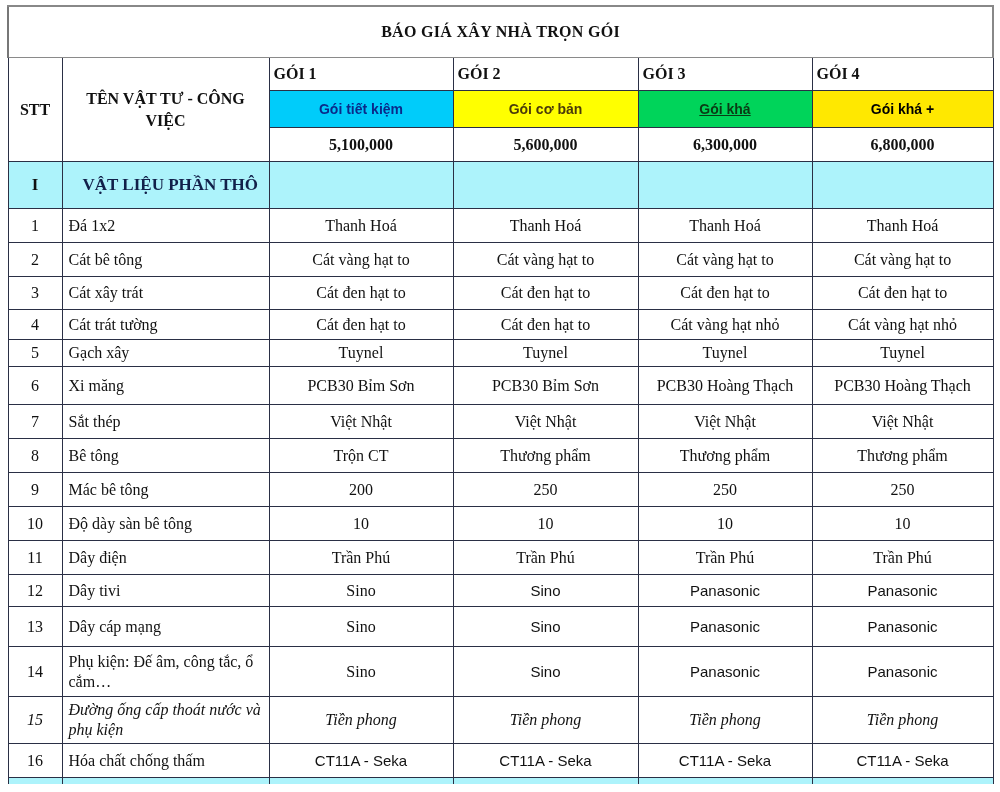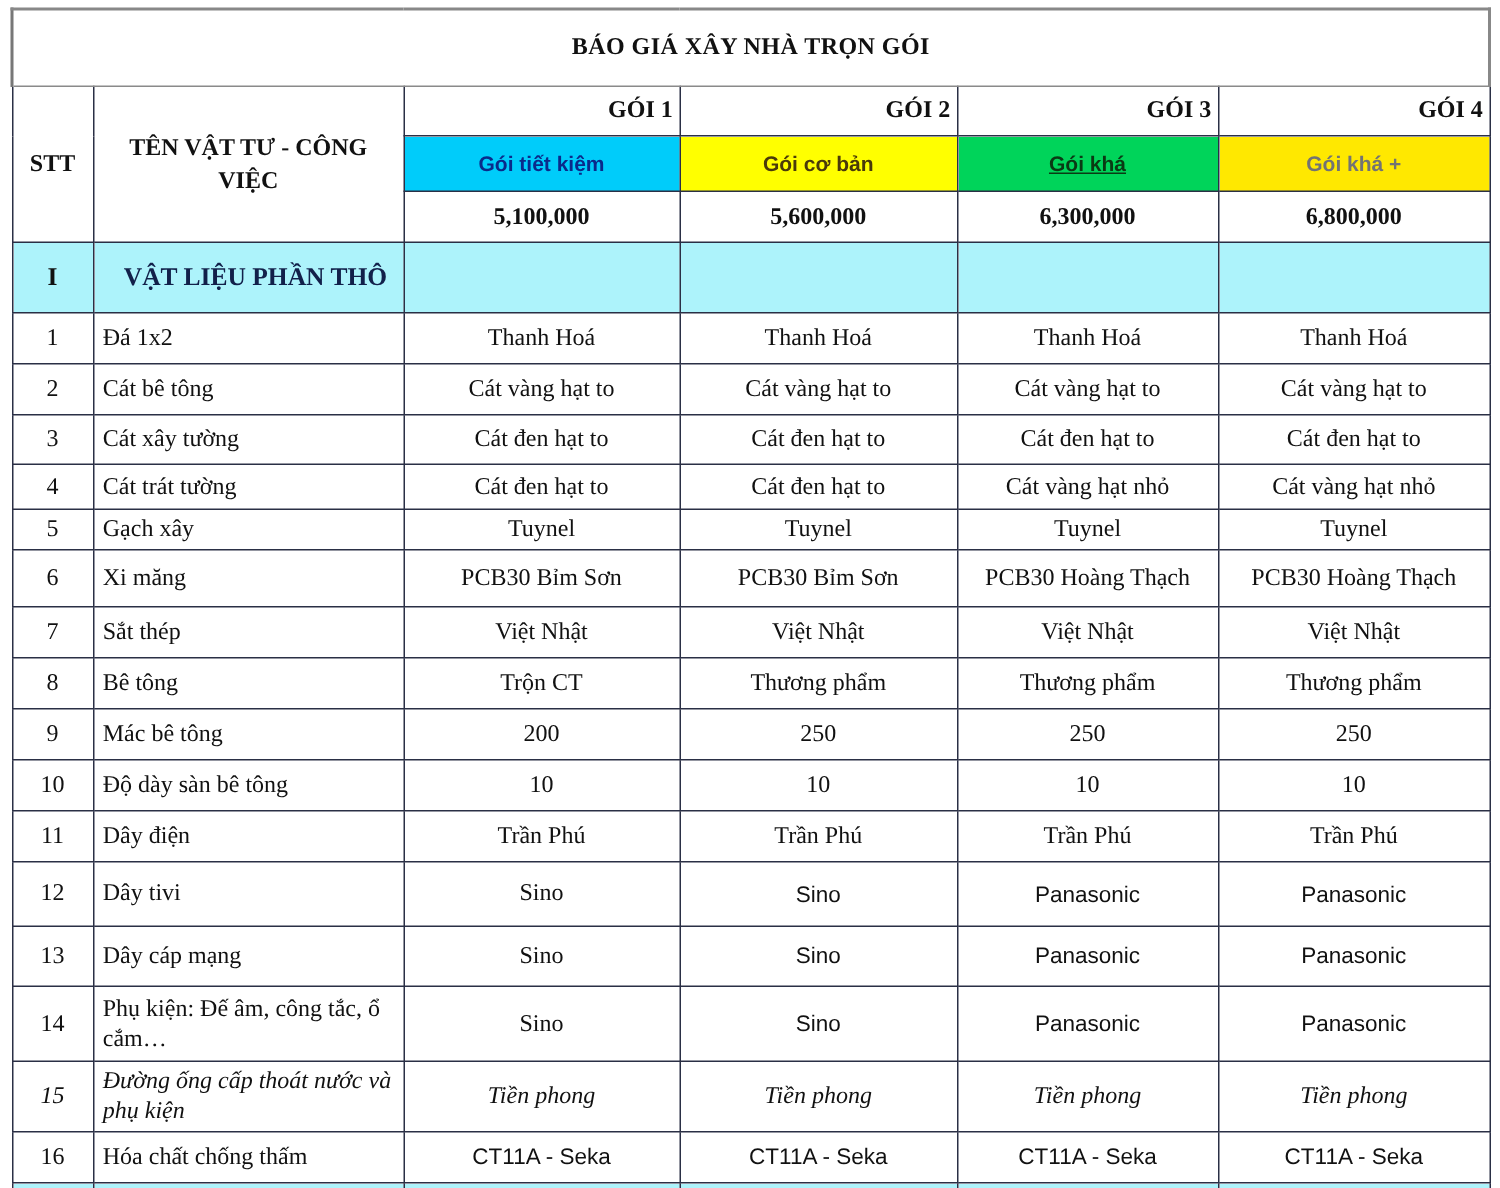--- a/index.html
+++ b/index.html
@@ -2,21 +2,21 @@
 <html><head>
 <meta charset="utf-8">
 <style>
   html, body { margin: 0; padding: 0; background: #ffffff; }
   body { width: 1000px; height: 792px; overflow: hidden; position: relative; font-family: "Liberation Serif", "DejaVu Serif", serif; color: #111; }
   .sheet { position: absolute; left: 7px; top: 5px; width: 985px; }
   table { border-collapse: collapse; table-layout: fixed; width: 985px; }
   td { border: 1px solid #2a2f45; padding: 0 4px; font-size: 16px; vertical-align: middle; overflow: hidden; }
   td.title { border-color: #8a8a8a; border-left: 2px solid #777; border-top: 2px solid #888; border-right: 2px solid #888; text-align: center; font-weight: bold; font-size: 16px; letter-spacing: 0.3px; height: 50px; }
   td.stt-h, td.name-h { text-align: center; font-weight: bold; font-size: 16px; line-height: 22px; }
-  td.goi-h { text-align: right; font-weight: bold; font-size: 16px; height: 32px; }
+  td.goi-h { text-align: left; font-weight: bold; font-size: 16px; height: 32px; }
   td.tier { text-align: center; font-weight: bold; font-family: "Liberation Sans", "DejaVu Sans", sans-serif; font-size: 14px; height: 36px; margin-left: 12px; }
   td.price { text-align: center; font-weight: bold; font-size: 16px; height: 33px; margin-top: 10px; }
   tr.section td { background: #adf3fb; height: 46px; }
   td.sec-no { text-align: center; font-weight: bold; font-size: 17px; }
   td.sec-name { font-weight: bold; font-size: 17px; color: #12204a; padding-left: 20px; }
   td.no { text-align: center; }
   td.item { text-align: left; padding-left: 6px; line-height: 20px; margin-top: 24px; }
   td.val { text-align: center; }
   td.sans { font-family: "Liberation Sans", "DejaVu Sans", sans-serif; font-size: 15px; }
   tr.tail td { background: #adf3fb; height: 6px; border-bottom: none; }
@@ -43,21 +43,21 @@
       <td class="name-h" rowspan="3">TÊN VẬT TƯ - CÔNG VIỆC</td>
       <td class="goi-h">GÓI 1</td>
       <td class="goi-h">GÓI 2</td>
       <td class="goi-h">GÓI 3</td>
       <td class="goi-h">GÓI 4</td>
     </tr>
     <tr>
       <td class="tier" style="background: rgb(0, 204, 250); color: rgb(10, 42, 138);">Gói tiết kiệm</td>
       <td class="tier" style="background: rgb(255, 255, 0); color: rgb(74, 58, 10);">Gói cơ bản</td>
       <td class="tier" style="background: rgb(0, 212, 90); color: rgb(10, 58, 20); text-decoration: underline;">Gói khá</td>
-      <td class="tier" style="background: rgb(255, 232, 0); color: #737373;">Gói khá +</td>
+      <td class="tier" style="background: rgb(255, 232, 0); color: #000000;">Gói khá +</td>
     </tr>
     <tr>
       <td class="price">5,100,000</td>
       <td class="price">5,600,000</td>
       <td class="price">6,300,000</td>
       <td class="price">6,800,000</td>
     </tr>
     <tr class="section">
       <td class="sec-no">I</td>
       <td class="sec-name">VẬT LIỆU PHẦN THÔ</td>
@@ -77,21 +77,21 @@
         <tr style="height: 34px;">
           <td class="no">2</td>
           <td class="item">Cát bê tông</td>
           <td class="val">Cát vàng hạt to</td>
           <td class="val">Cát vàng hạt to</td>
           <td class="val">Cát vàng hạt to</td>
           <td class="val">Cát vàng hạt to</td>
         </tr>
         <tr style="height: 33px;">
           <td class="no">3</td>
-          <td class="item">Cát xây tường</td>
+          <td class="item">Cát xây trát</td>
           <td class="val">Cát đen hạt to</td>
           <td class="val">Cát đen hạt to</td>
           <td class="val">Cát đen hạt to</td>
           <td class="val">Cát đen hạt to</td>
         </tr>
         <tr style="height: 30px;">
           <td class="no">4</td>
           <td class="item">Cát trát tường</td>
           <td class="val">Cát đen hạt to</td>
           <td class="val">Cát đen hạt to</td>
@@ -147,21 +147,21 @@
           <td class="val">10</td>
         </tr>
         <tr style="height: 34px;">
           <td class="no">11</td>
           <td class="item">Dây điện</td>
           <td class="val">Trần Phú</td>
           <td class="val">Trần Phú</td>
           <td class="val">Trần Phú</td>
           <td class="val">Trần Phú</td>
         </tr>
-        <tr style="height: 43px;">
+        <tr style="height: 32px;">
           <td class="no">12</td>
           <td class="item">Dây tivi</td>
           <td class="val">Sino</td>
           <td class="val sans">Sino</td>
           <td class="val sans">Panasonic</td>
           <td class="val sans">Panasonic</td>
         </tr>
         <tr style="height: 40px;">
           <td class="no">13</td>
           <td class="item">Dây cáp mạng</td>

